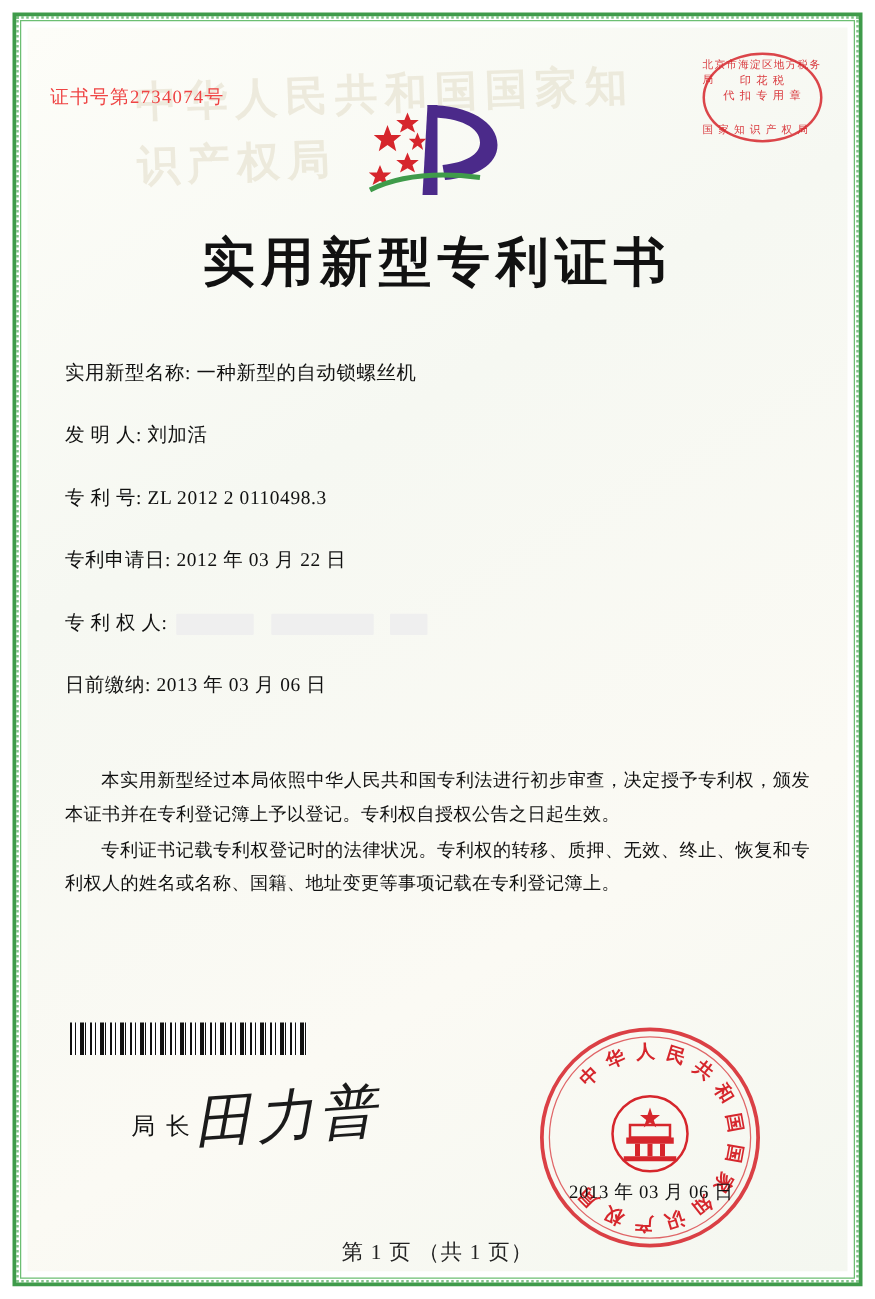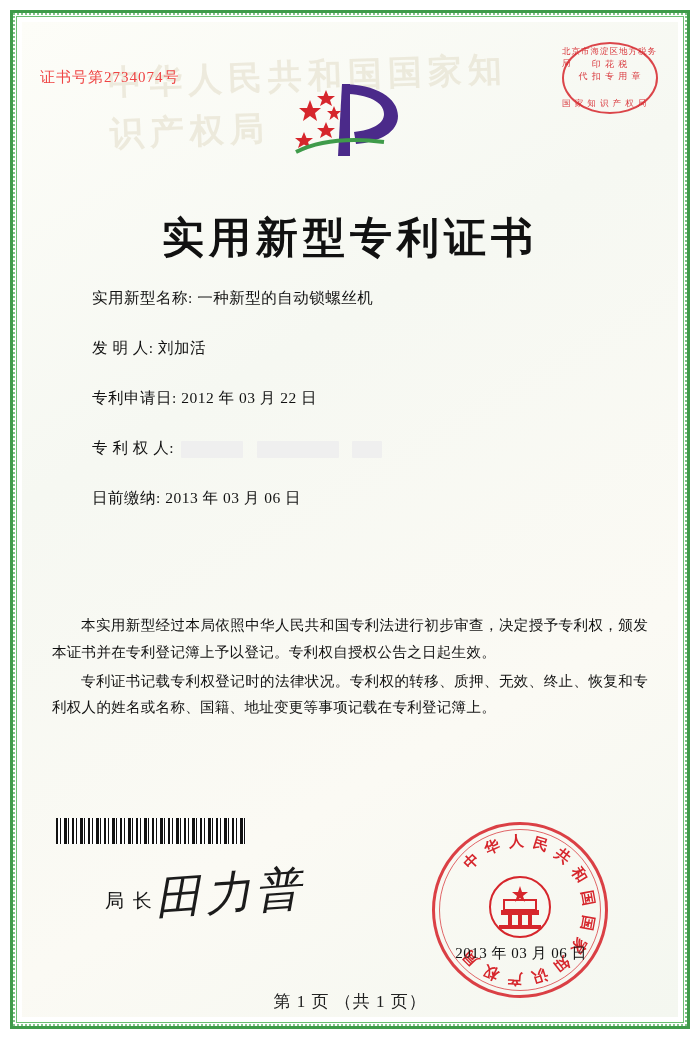--- a/index.html
+++ b/index.html
@@ -91,21 +91,20 @@
     position: absolute;
     left: 0;
     right: 0;
     top: 182px;
     text-align: center;
     font-size: 42px;
     font-weight: bold;
     letter-spacing: 5px;
     color: #111;
     font-family: "Liberation Serif", "DejaVu Serif", serif;
-    margin-top: 28px;
   }
   
   .stamp-top {
     position: absolute;
     left: 562px;
     top: 42px;
     width: 96px;
     height: 72px;
   }
   .stamp-top .ellipse {
@@ -144,21 +143,20 @@
     top: 288px;
     width: 600px;
     font-size: 15.5px;
     color: #111;
   }
   .field {
     position: relative;
     margin-bottom: 29px;
     letter-spacing: 0.5px;
     white-space: nowrap;
-    margin-left: 40px;
   }
   .field .label { }
   .field .value { }
   .redaction {
     display: inline-block;
     vertical-align: middle;
     height: 17px;
     background: #efefef;
     border-radius: 1px;
   }
@@ -324,20 +322,24 @@
   <div class="title">实用新型专利证书</div>
 
   <div class="fields">
     <div class="field">
       <span class="label">实用新型名称:</span>
       <span class="value">一种新型的自动锁螺丝机</span>
     </div>
     <div class="field">
       <span class="label">发  明  人:</span>
       <span class="value">刘加活</span>
+    </div>
+    <div class="field">
+      <span class="label">专  利  号:</span>
+      <span class="value">ZL 2012 2 0110498.3</span>
     </div>
     <div class="field">
       <span class="label">专利申请日:</span>
       <span class="value">2012 年 03 月 22 日</span>
     </div>
     <div class="field">
       <span class="label">专 利 权 人:</span>
       <span class="redaction r1"></span>
       <span class="redaction r2"></span>
       <span class="redaction r3"></span>

